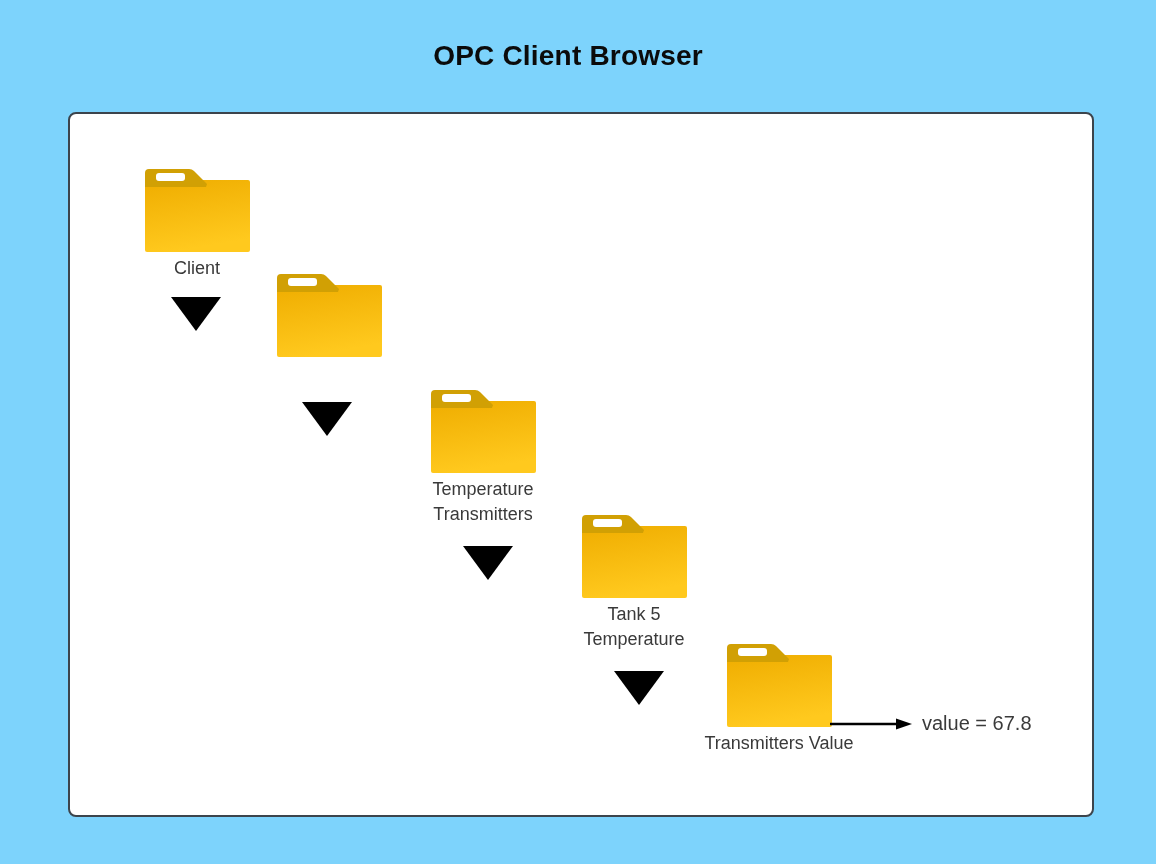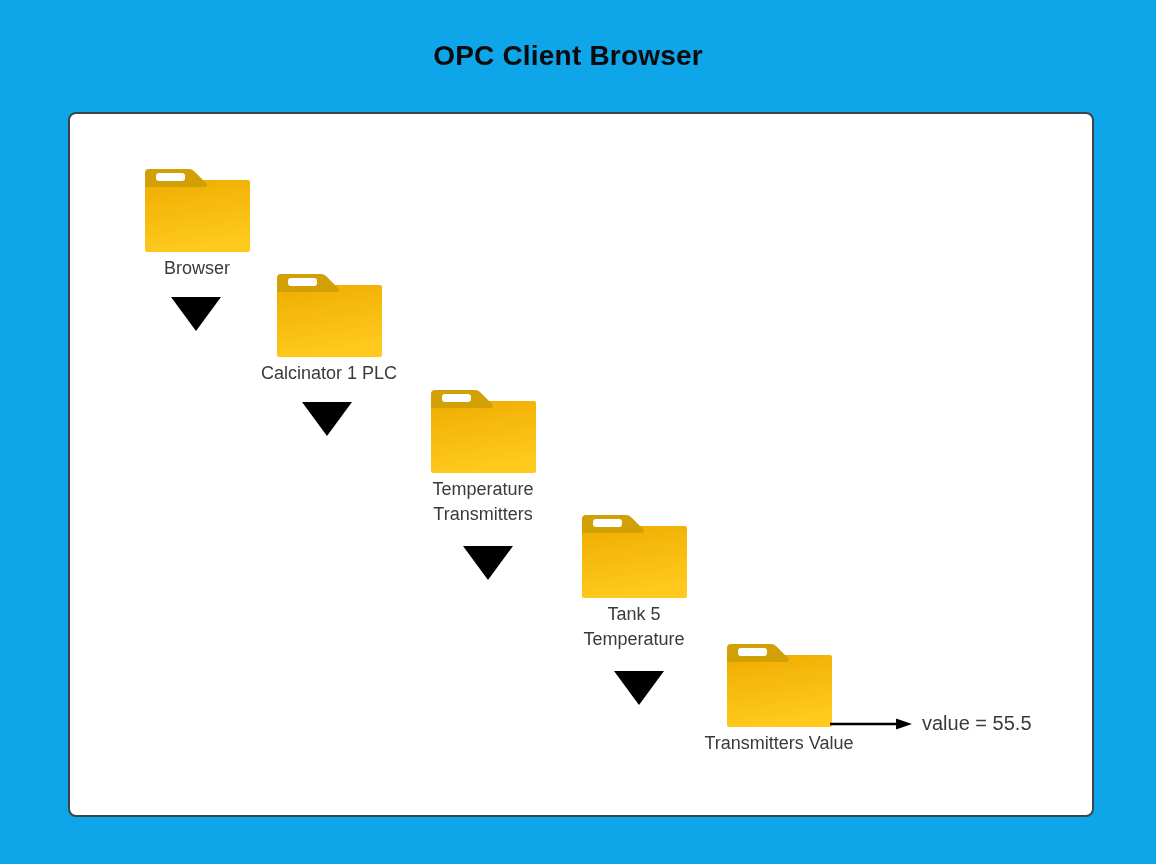--- a/index.html
+++ b/index.html
@@ -8,21 +8,21 @@
     background: #ffffff;
     width: 1156px;
     height: 864px;
     font-family: "Liberation Sans", sans-serif;
     overflow: hidden;
   }
   .page {
     position: relative;
     width: 1156px;
     height: 864px;
-    background: #0ea5e9;
+    background: #7dd3fc;
   }
   .page-title {
     position: absolute;
     top: 40px;
     left: 0;
     width: 1136px; 
     text-align: center;
     font-size: 28px;
     font-weight: bold;
     color: #0b0b0b;
@@ -112,32 +112,31 @@
   <div class="canvas">
 
     <div class="node n1">
       <span class="icon-wrap">
         <svg viewBox="0 0 105 86" width="105" height="86">
           <rect x="0" y="14" width="105" height="72" rx="2" fill="url(#folderGrad)"></rect>
           <path d="M0,21 L0,7 Q0,3 4,3 L44,3 Q47,3 49,5 L62,18 L61,21 Z" fill="#D1A004"></path>
           <rect x="11" y="7" width="29" height="8" rx="3" fill="#ffffff"></rect>
         </svg>
       </span>
-      <div class="node-label">Browser</div>
+      <div class="node-label">Client</div>
     </div>
 
     <div class="node n2">
       <span class="icon-wrap">
         <svg viewBox="0 0 105 86" width="105" height="86">
           <rect x="0" y="14" width="105" height="72" rx="2" fill="url(#folderGrad)"></rect>
           <path d="M0,21 L0,7 Q0,3 4,3 L44,3 Q47,3 49,5 L62,18 L61,21 Z" fill="#D1A004"></path>
           <rect x="11" y="7" width="29" height="8" rx="3" fill="#ffffff"></rect>
         </svg>
       </span>
-      <div class="node-label">Calcinator 1 PLC</div>
     </div>
 
     <div class="node n3">
       <span class="icon-wrap">
         <svg viewBox="0 0 105 86" width="105" height="86">
           <rect x="0" y="14" width="105" height="72" rx="2" fill="url(#folderGrad)"></rect>
           <path d="M0,21 L0,7 Q0,3 4,3 L44,3 Q47,3 49,5 L62,18 L61,21 Z" fill="#D1A004"></path>
           <rect x="11" y="7" width="29" height="8" rx="3" fill="#ffffff"></rect>
         </svg>
       </span>
@@ -173,16 +172,16 @@
     <div class="tri t3"></div>
     <div class="tri t4"></div>
 
     <span class="value-arrow">
       <svg width="86" height="16" viewBox="0 0 86 16">
         <line x1="0" y1="8" x2="68" y2="8" stroke="#000000" stroke-width="2.6"></line>
         <polygon points="66,2.5 82,8 66,13.5" fill="#000000"></polygon>
       </svg>
     </span>
 
-    <div class="value-text">value = 55.5</div>
+    <div class="value-text">value = 67.8</div>
 
   </div>
 </div>
 
 </body></html>

